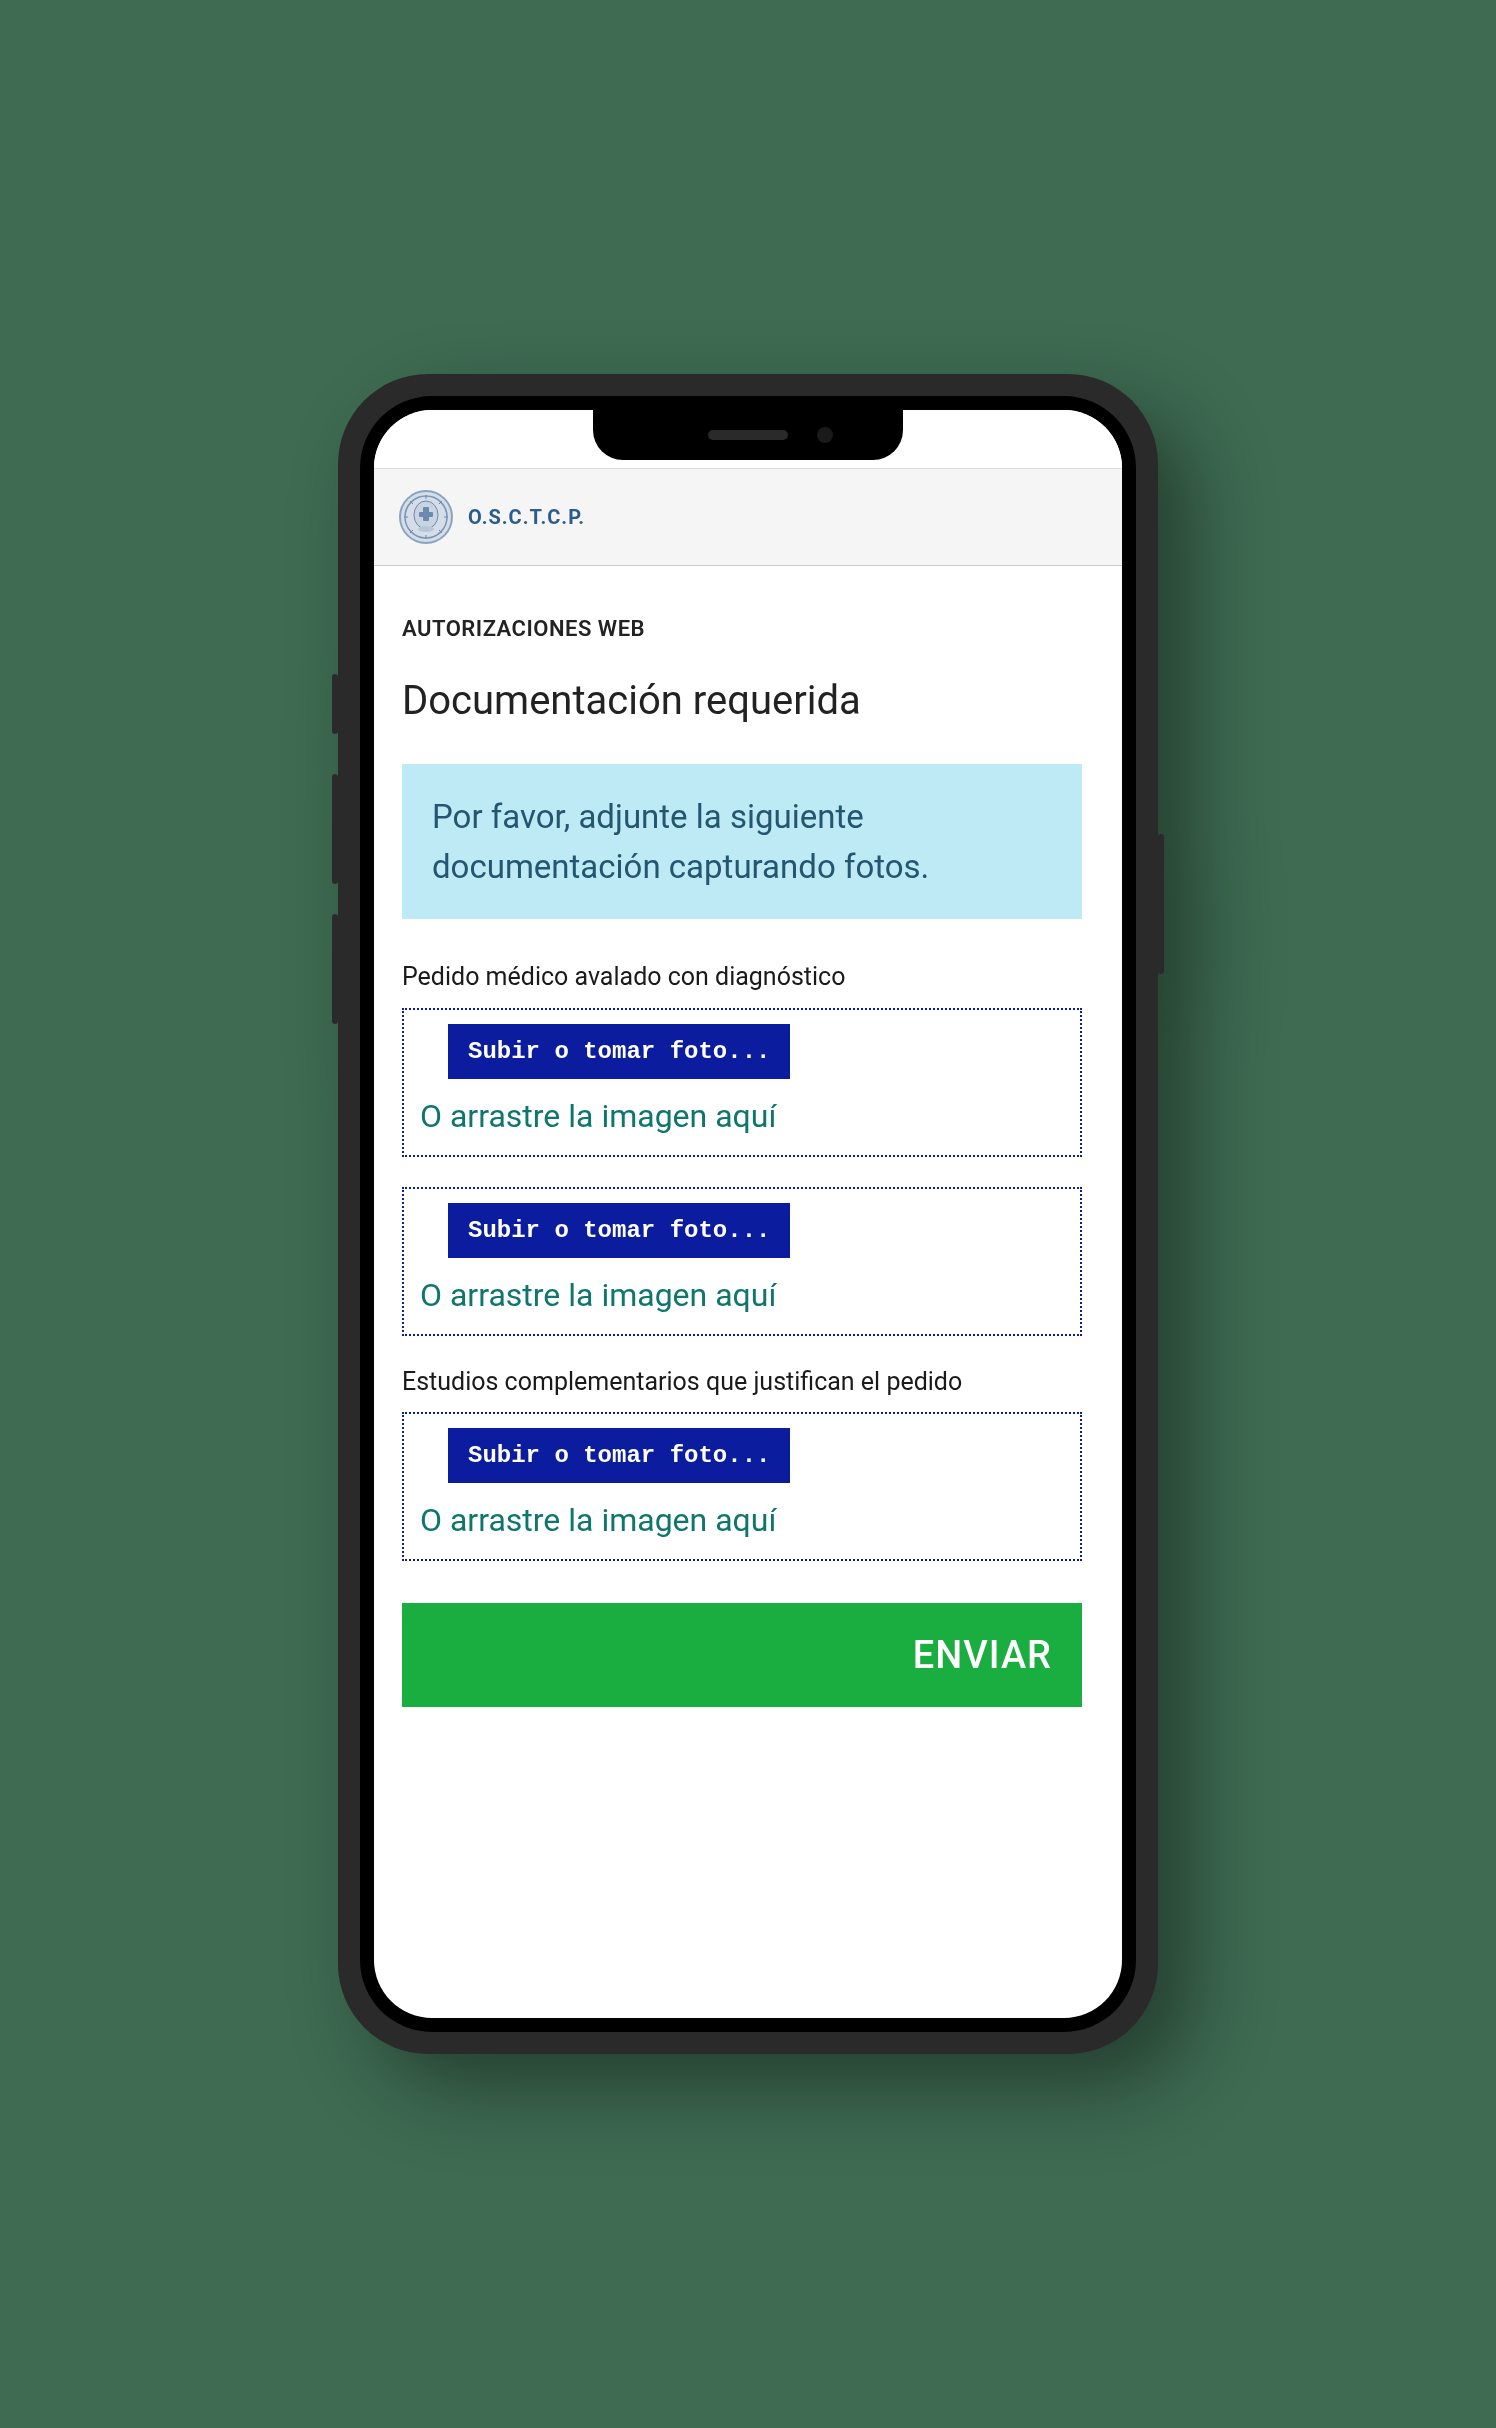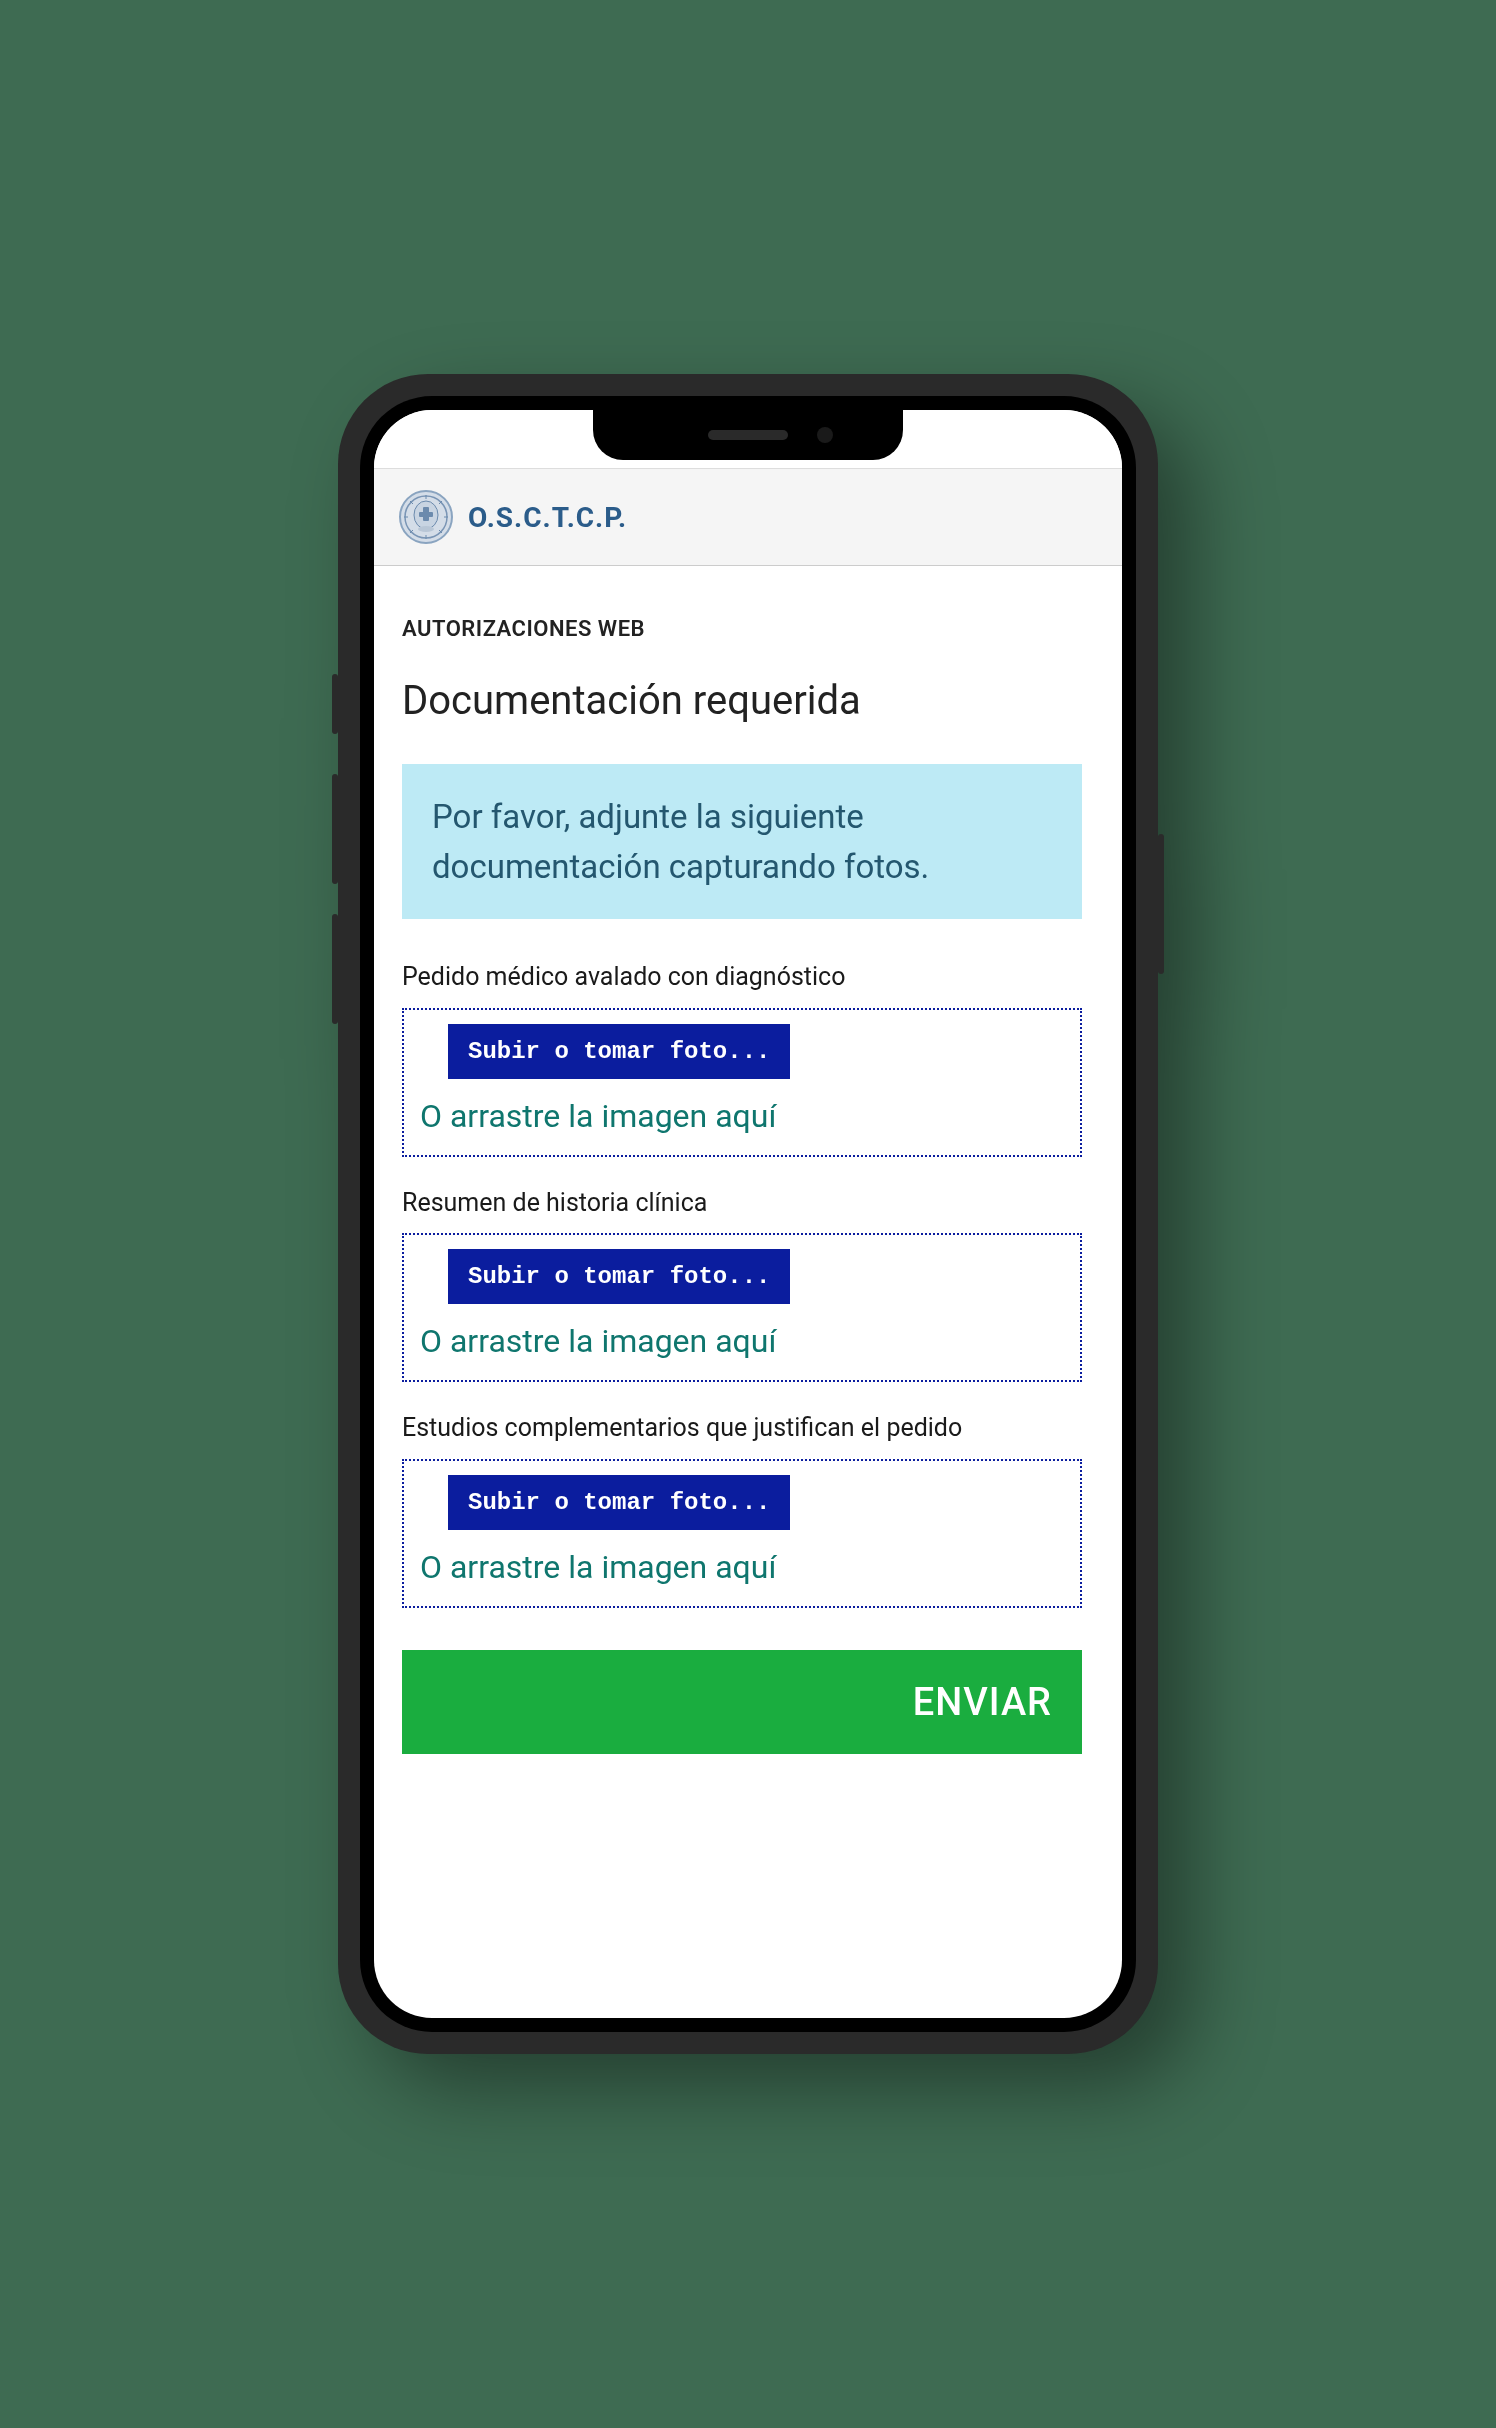--- a/index.html
+++ b/index.html
@@ -125,21 +125,21 @@
     .logo {
       width: 56px;
       height: 56px;
       position: relative;
     }
     .logo svg {
       width: 100%;
       height: 100%;
     }
     .app-title {
-      font-size: 28px;
+      font-size: 20px;
       font-weight: 700;
       color: #2b5c8a;
       letter-spacing: 1px;
     }
     .main-content {
       flex: 1;
       padding: 50px 40px 28px 28px;
       overflow-y: auto;
     }
     .section-label {
@@ -261,21 +261,20 @@
 
           <div class="upload-group">
             <div class="upload-label">Pedido médico avalado con diagnóstico</div>
             <div class="dropzone">
               <button class="upload-btn">Subir o tomar foto...</button>
               <div class="drag-hint">O arrastre la imagen aquí</div>
             </div>
           </div>
 
           <div class="upload-group">
-            <div class="upload-label">Resumen de historia clínica</div>
             <div class="dropzone">
               <button class="upload-btn">Subir o tomar foto...</button>
               <div class="drag-hint">O arrastre la imagen aquí</div>
             </div>
           </div>
 
           <div class="upload-group">
             <div class="upload-label">Estudios complementarios que justifican el pedido</div>
             <div class="dropzone">
               <button class="upload-btn">Subir o tomar foto...</button>

